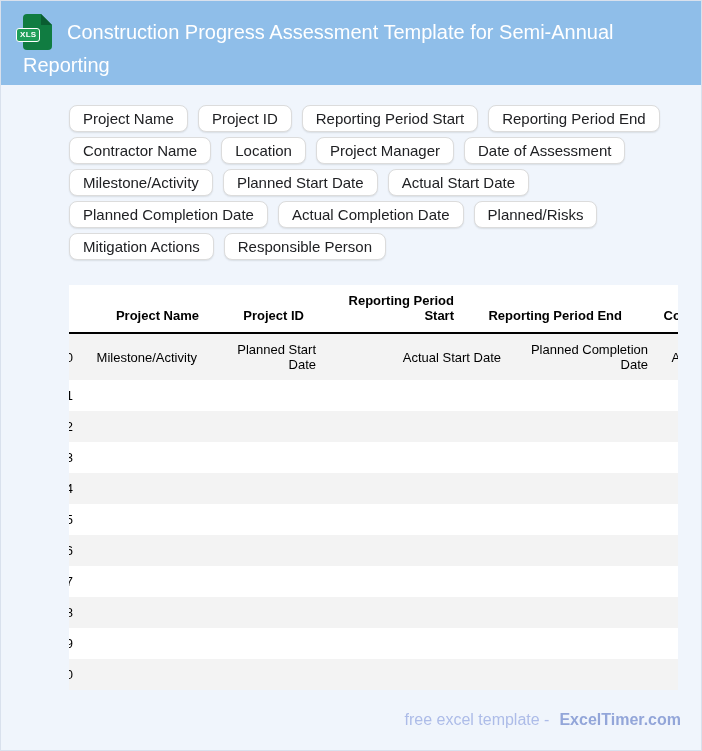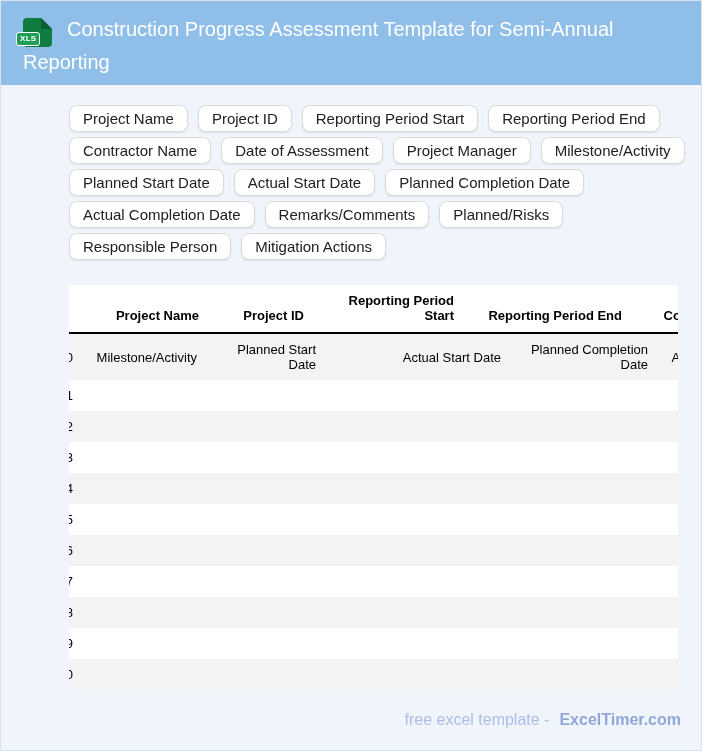--- a/index.html
+++ b/index.html
@@ -19,21 +19,21 @@
     background: #8FBEE9;
     height: 84px;
     padding: 13px 20px 0 22px;
     color: #ffffff;
     font-size: 20px;
     line-height: 30px;
   }
   .xls-icon {
     display: inline-block;
     position: relative;
-    width: 29px; height: 29px;
+    width: 29px; height: 36px;
     margin-right: 15px;
     vertical-align: -11px;
   }
   .xls-icon .doc {
     position: absolute; inset: 0;
     background: #107C41;
     border-radius: 4px;
   }
   .xls-icon .cut {
     position: absolute; top: 0; right: 0;
@@ -162,31 +162,31 @@
   </header>
 
   <div class="main">
 
     <div class="chips" id="chips">
         <button class="chip">Project Name</button>
         <button class="chip">Project ID</button>
         <button class="chip">Reporting Period Start</button>
         <button class="chip">Reporting Period End</button>
         <button class="chip">Contractor Name</button>
+        <button class="chip">Location</button>
+        <button class="chip">Project Manager</button>
         <button class="chip">Date of Assessment</button>
-        <button class="chip">Project Manager</button>
         <button class="chip">Milestone/Activity</button>
         <button class="chip">Planned Start Date</button>
         <button class="chip">Actual Start Date</button>
         <button class="chip">Planned Completion Date</button>
         <button class="chip">Actual Completion Date</button>
-        <button class="chip">Remarks/Comments</button>
         <button class="chip">Planned/Risks</button>
+        <button class="chip">Mitigation Actions</button>
         <button class="chip">Responsible Person</button>
-        <button class="chip">Mitigation Actions</button>
       </div>
 
     <div class="table-clip">
       <table class="head-table">
         <colgroup>
           <col style="width:26px">
             <col style="width:132px">
             <col style="width:105px">
           <col style="width:150px">
             <col style="width:168px">

